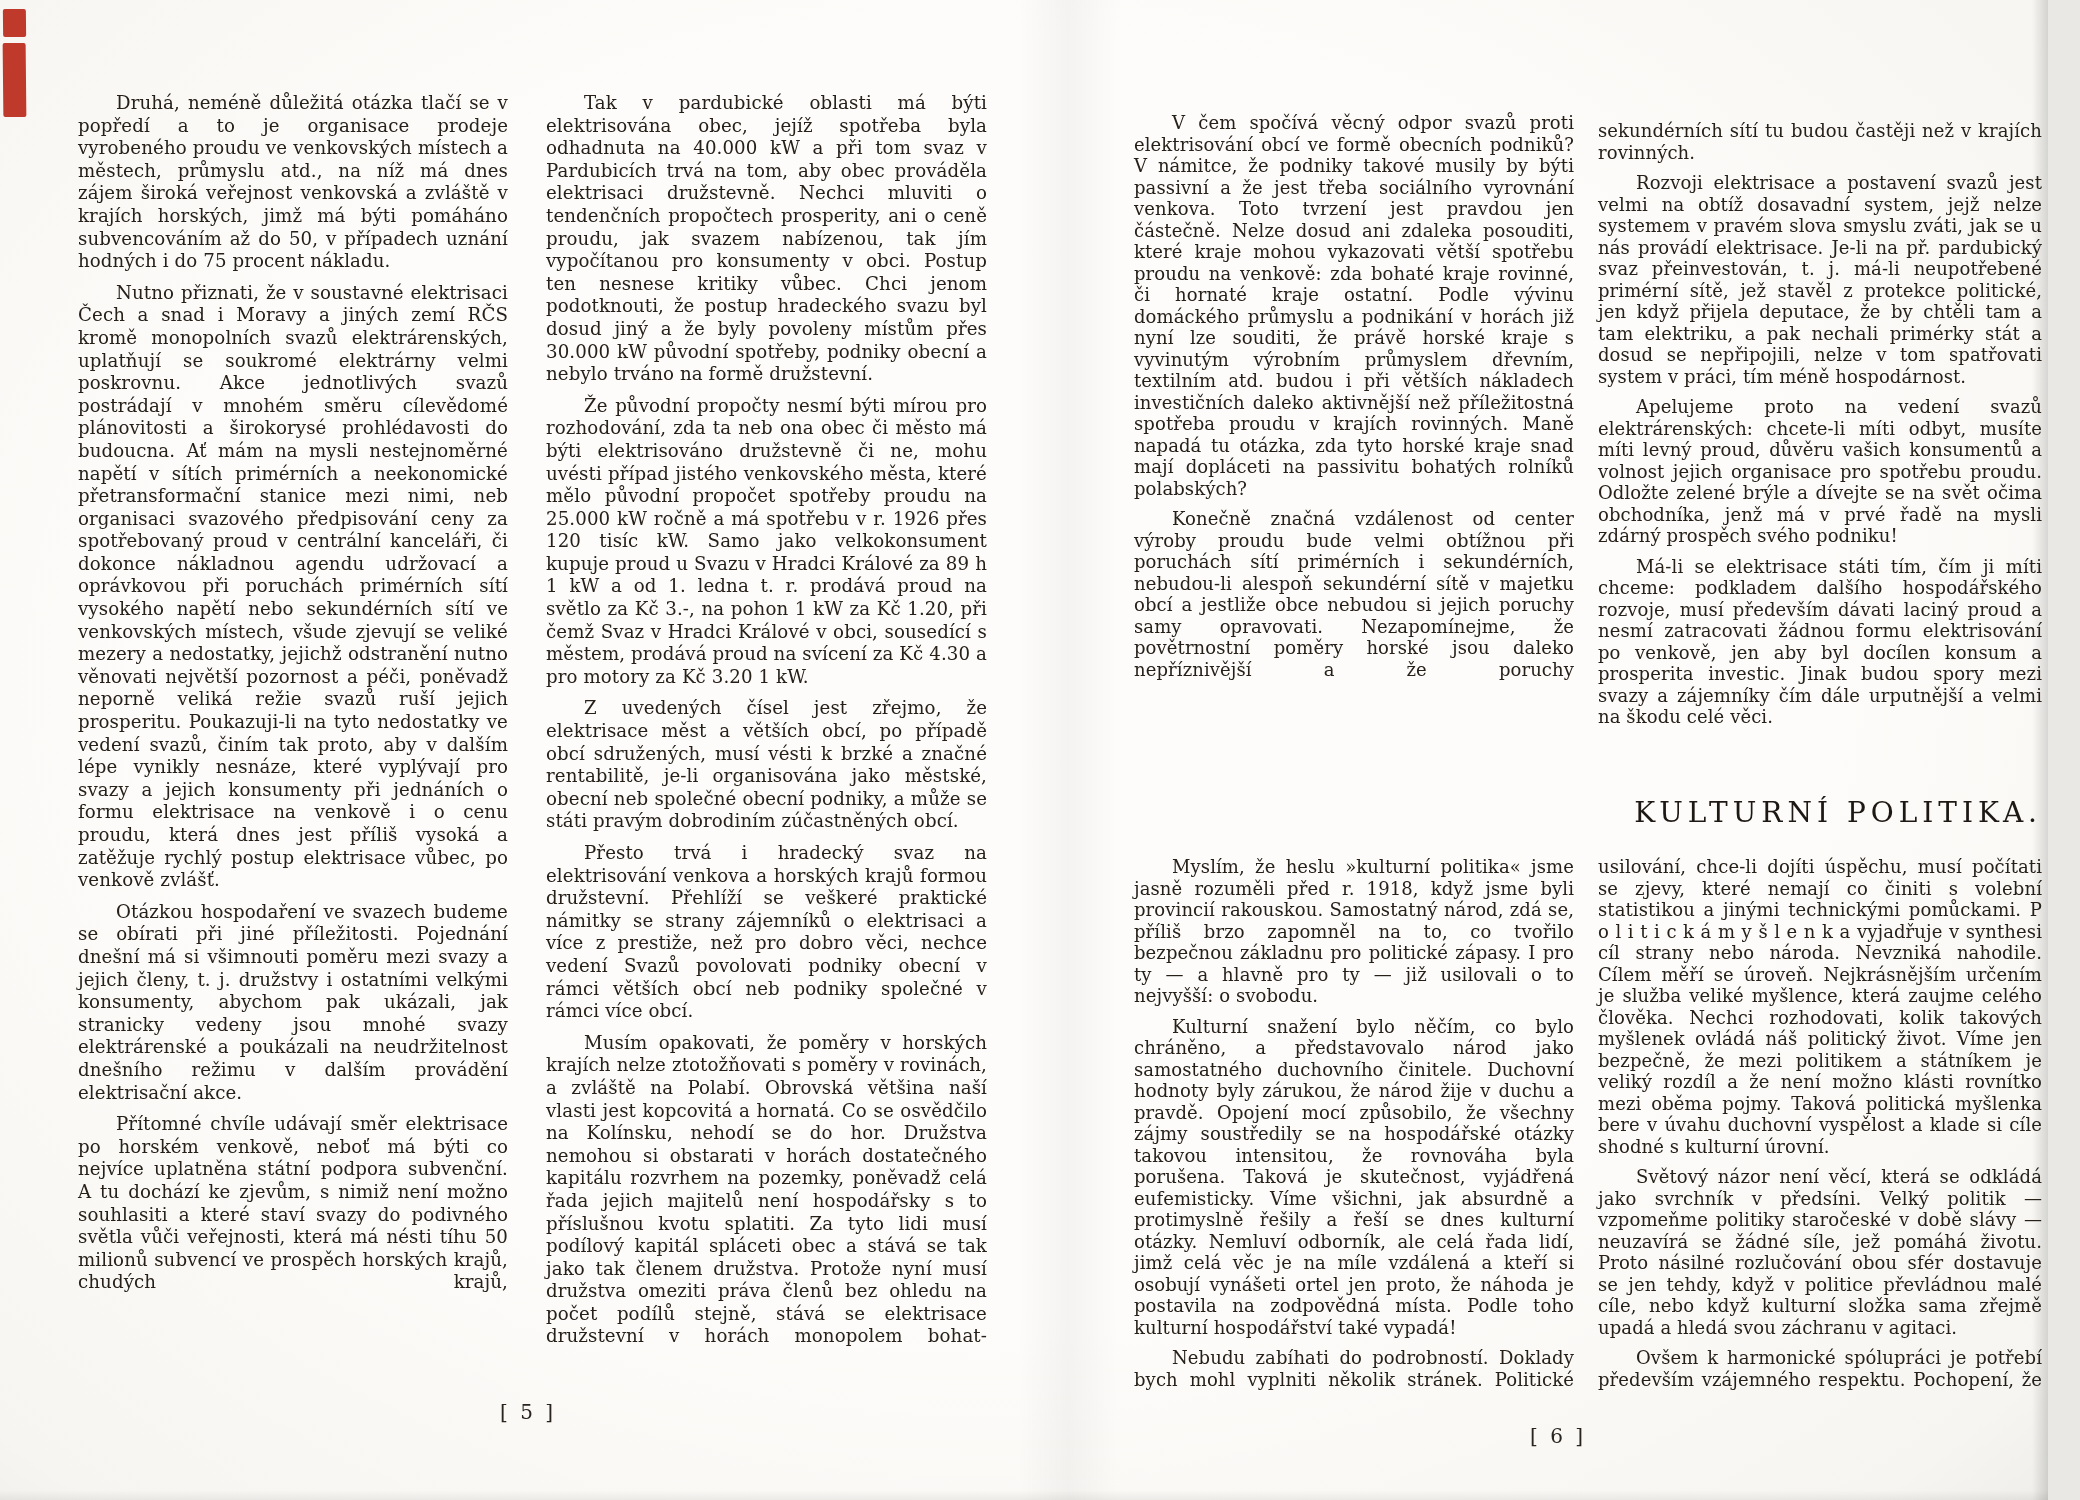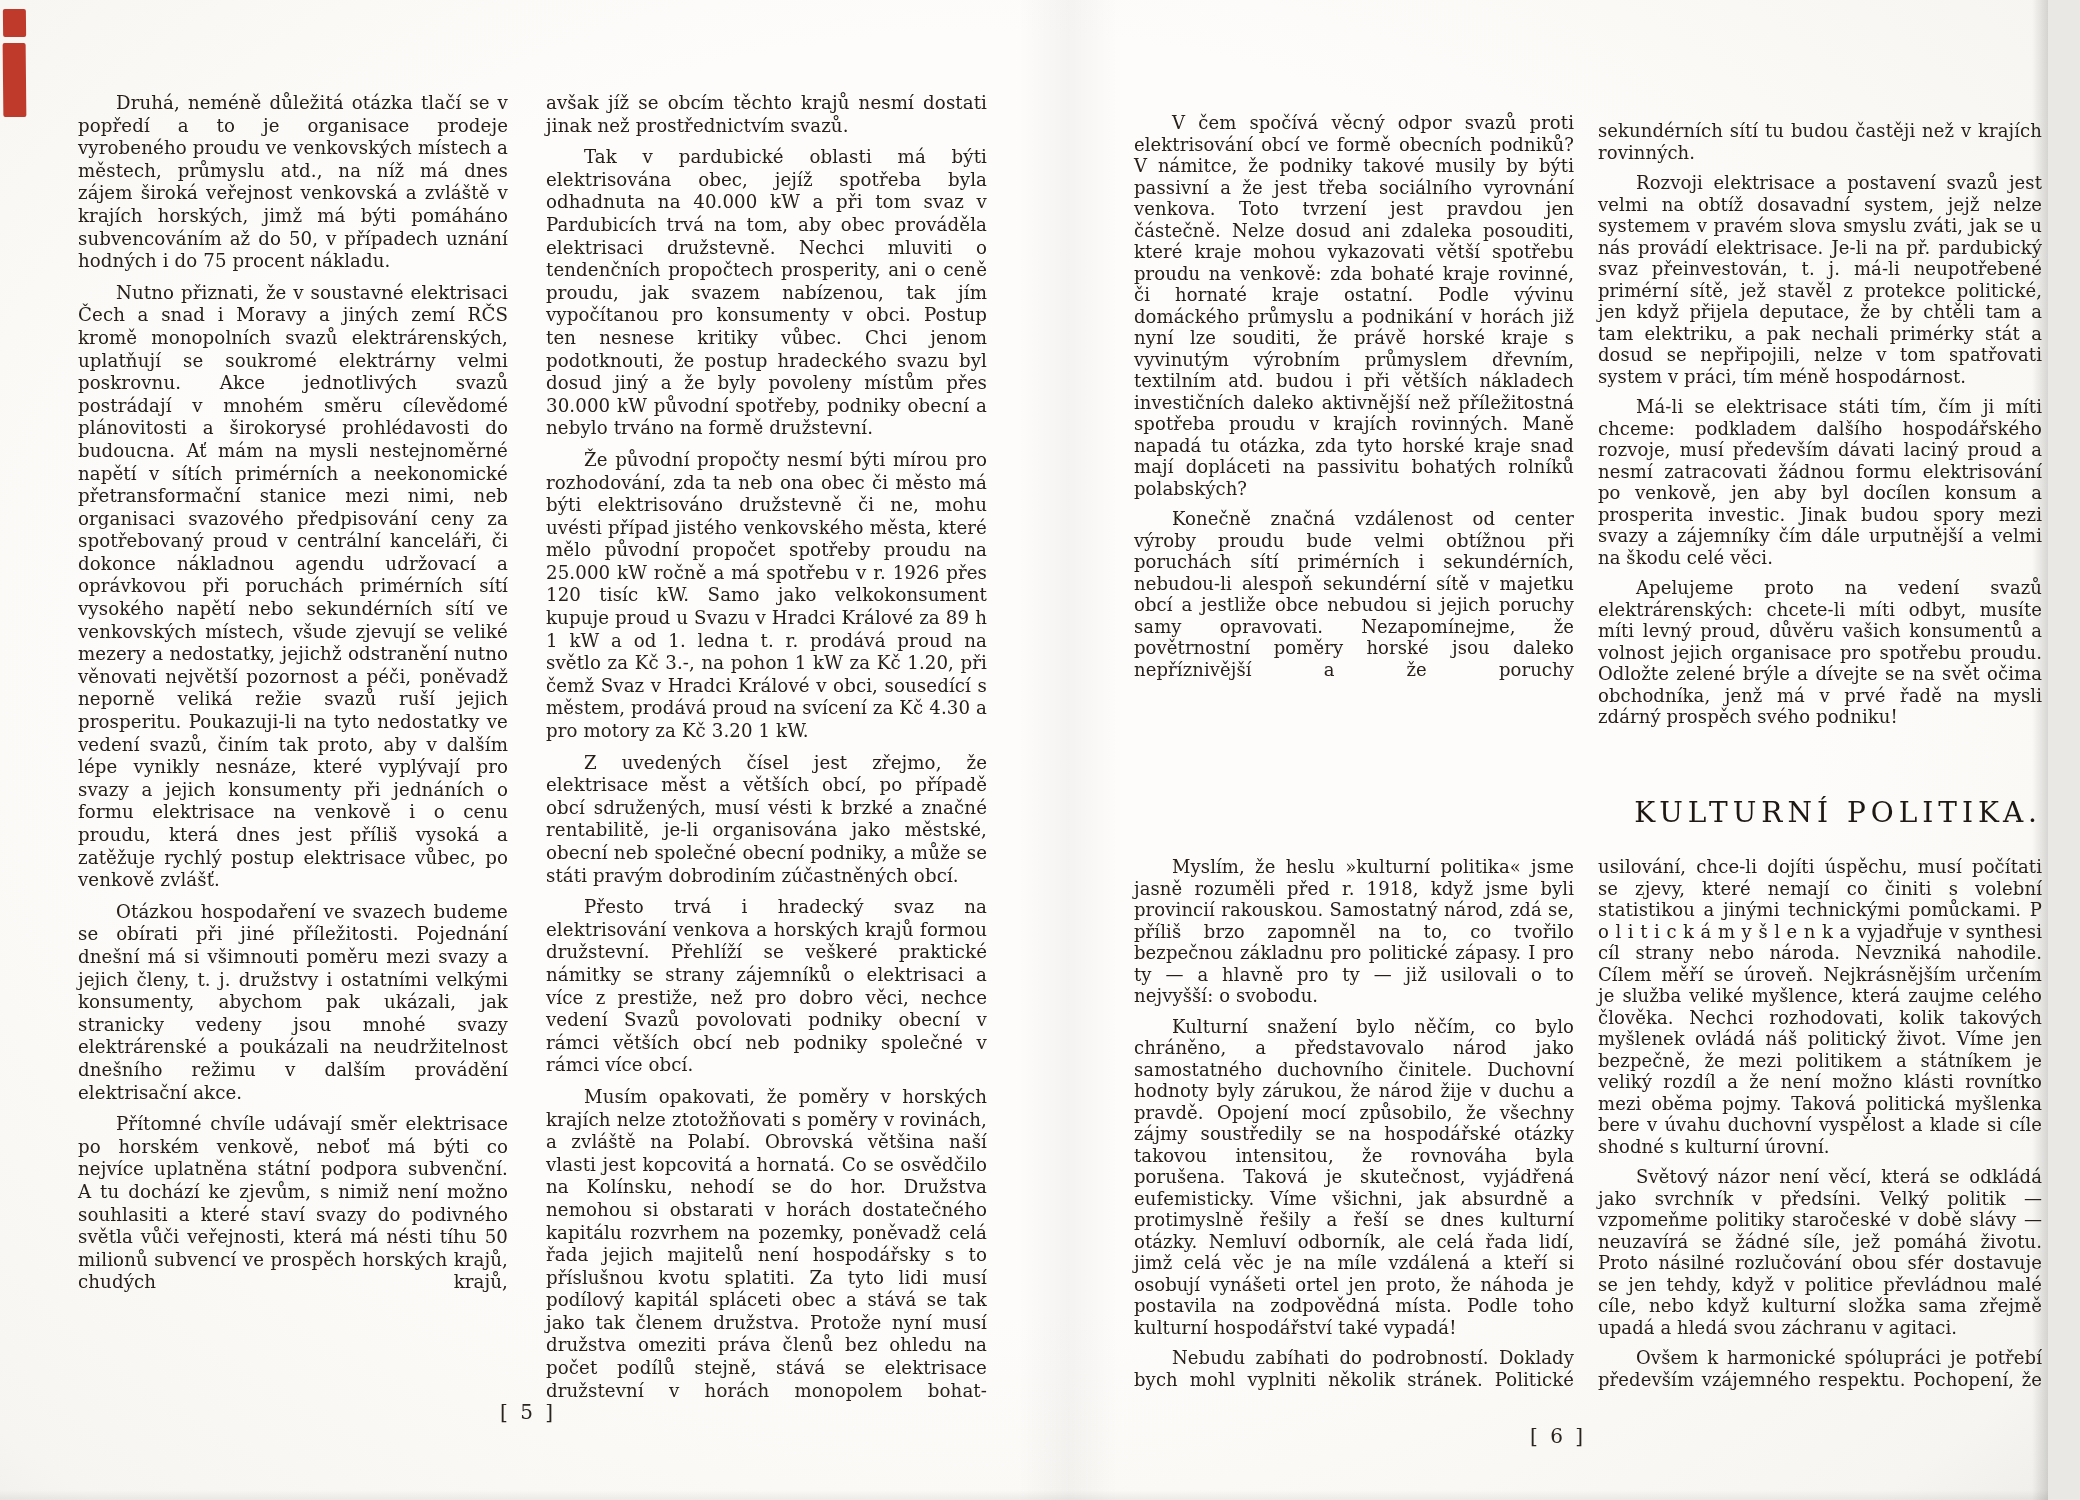--- a/index.html
+++ b/index.html
@@ -100,38 +100,37 @@
   <div class="edge-right"></div>
   <div class="edge-bottom"></div>
 
   <div id="col1" class="col col-left">
       <p class="indent">Druhá, neméně důležitá otázka tlačí se v popředí a to je organisace prodeje vyrobeného proudu ve venkovských místech a městech, průmyslu atd., na níž má dnes zájem široká veřejnost venkovská a zvláště v krajích horských, jimž má býti pomáháno subvencováním až do 50, v případech uznání hodných i do 75 procent nákladu.</p>
       <p class="indent">Nutno přiznati, že v soustavné elektrisaci Čech a snad i Moravy a jiných zemí RČS kromě monopolních svazů elektrárenských, uplatňují se soukromé elektrárny velmi poskrovnu. Akce jednotlivých svazů postrádají v mnohém směru cílevědomé plánovitosti a širokorysé prohlédavosti do budoucna. Ať mám na mysli nestejnoměrné napětí v sítích primérních a neekonomické přetransformační stanice mezi nimi, neb organisaci svazového předpisování ceny za spotřebovaný proud v centrální kanceláři, či dokonce nákladnou agendu udržovací a oprávkovou při poruchách primérních sítí vysokého napětí nebo sekundérních sítí ve venkovských místech, všude zjevují se veliké mezery a nedostatky, jejichž odstranění nutno věnovati největší pozornost a péči, poněvadž neporně veliká režie svazů ruší jejich prosperitu. Poukazuji-li na tyto nedostatky ve vedení svazů, činím tak proto, aby v dalším lépe vynikly nesnáze, které vyplývají pro svazy a jejich konsumenty při jednáních o formu elektrisace na venkově i o cenu proudu, která dnes jest příliš vysoká a zatěžuje rychlý postup elektrisace vůbec, po venkově zvlášť.</p>
       <p class="indent">Otázkou hospodaření ve svazech budeme se obírati při jiné příležitosti. Pojednání dnešní má si všimnouti poměru mezi svazy a jejich členy, t. j. družstvy i ostatními velkými konsumenty, abychom pak ukázali, jak stranicky vedeny jsou mnohé svazy elektrárenské a poukázali na neudržitelnost dnešního režimu v dalším provádění elektrisační akce.</p>
       <p class="indent flush">Přítomné chvíle udávají směr elektrisace po horském venkově, neboť má býti co nejvíce uplatněna státní podpora subvenční. A tu dochází ke zjevům, s nimiž není možno souhlasiti a které staví svazy do podivného světla vůči veřejnosti, která má nésti tíhu 50 milionů subvencí ve prospěch horských krajů, chudých krajů,</p>
     </div>
   <div id="col2" class="col col-left">
-      <p class="">avšak jíž se obcím těchto krajů nesmí dostati jinak než prostřednictvím svazů.</p>
       <p class="indent">Tak v pardubické oblasti má býti elektrisována obec, jejíž spotřeba byla odhadnuta na 40.000 kW a při tom svaz v Pardubicích trvá na tom, aby obec prováděla elektrisaci družstevně. Nechci mluviti o tendenčních propočtech prosperity, ani o ceně proudu, jak svazem nabízenou, tak jím vypočítanou pro konsumenty v obci. Postup ten nesnese kritiky vůbec. Chci jenom podotknouti, že postup hradeckého svazu byl dosud jiný a že byly povoleny místům přes 30.000 kW původní spotřeby, podniky obecní a nebylo trváno na formě družstevní.</p>
       <p class="indent">Že původní propočty nesmí býti mírou pro rozhodování, zda ta neb ona obec či město má býti elektrisováno družstevně či ne, mohu uvésti případ jistého venkovského města, které mělo původní propočet spotřeby proudu na 25.000 kW ročně a má spotřebu v r. 1926 přes 120 tisíc kW. Samo jako velkokonsument kupuje proud u Svazu v Hradci Králové za 89 h 1 kW a od 1. ledna t. r. prodává proud na světlo za Kč 3.-, na pohon 1 kW za Kč 1.20, při čemž Svaz v Hradci Králové v obci, sousedící s městem, prodává proud na svícení za Kč 4.30 a pro motory za Kč 3.20 1 kW.</p>
       <p class="indent">Z uvedených čísel jest zřejmo, že elektrisace měst a větších obcí, po případě obcí sdružených, musí vésti k brzké a značné rentabilitě, je-li organisována jako městské, obecní neb společné obecní podniky, a může se státi pravým dobrodiním zúčastněných obcí.</p>
       <p class="indent">Přesto trvá i hradecký svaz na elektrisování venkova a horských krajů formou družstevní. Přehlíží se veškeré praktické námitky se strany zájemníků o elektrisaci a více z prestiže, než pro dobro věci, nechce vedení Svazů povolovati podniky obecní v rámci větších obcí neb podniky společné v rámci více obcí.</p>
       <p class="indent flush">Musím opakovati, že poměry v horských krajích nelze ztotožňovati s poměry v rovinách, a zvláště na Polabí. Obrovská většina naší vlasti jest kopcovitá a hornatá. Co se osvědčilo na Kolínsku, nehodí se do hor. Družstva nemohou si obstarati v horách dostatečného kapitálu rozvrhem na pozemky, poněvadž celá řada jejich majitelů není hospodářsky s to příslušnou kvotu splatiti. Za tyto lidi musí podílový kapitál spláceti obec a stává se tak jako tak členem družstva. Protože nyní musí družstva omeziti práva členů bez ohledu na počet podílů stejně, stává se elektrisace družstevní v horách monopolem bohat-</p>
     </div>
   <div id="pagenum-left" class="pagenum">[ 5 ]</div>
 
   <div id="col3-top" class="col col-right">
       <p class="indent">V čem spočívá věcný odpor svazů proti elektrisování obcí ve formě obecních podniků? V námitce, že podniky takové musily by býti passivní a že jest třeba sociálního vyrovnání venkova. Toto tvrzení jest pravdou jen částečně. Nelze dosud ani zdaleka posouditi, které kraje mohou vykazovati větší spotřebu proudu na venkově: zda bohaté kraje rovinné, či hornaté kraje ostatní. Podle vývinu domáckého průmyslu a podnikání v horách již nyní lze souditi, že právě horské kraje s vyvinutým výrobním průmyslem dřevním, textilním atd. budou i při větších nákladech investičních daleko aktivnější než příležitostná spotřeba proudu v krajích rovinných. Maně napadá tu otázka, zda tyto horské kraje snad mají dopláceti na passivitu bohatých rolníků polabských?</p>
       <p class="indent flush">Konečně značná vzdálenost od center výroby proudu bude velmi obtížnou při poruchách sítí primérních i sekundérních, nebudou-li alespoň sekundérní sítě v majetku obcí a jestliže obce nebudou si jejich poruchy samy opravovati. Nezapomínejme, že povětrnostní poměry horské jsou daleko nepříznivější a že poruchy</p>
     </div>
   <div id="col4-top" class="col col-right">
       <p class="">sekundérních sítí tu budou častěji než v krajích rovinných.</p>
       <p class="indent">Rozvoji elektrisace a postavení svazů jest velmi na obtíž dosavadní system, jejž nelze systemem v pravém slova smyslu zváti, jak se u nás provádí elektrisace. Je-li na př. pardubický svaz přeinvestován, t. j. má-li neupotřebené primérní sítě, jež stavěl z protekce politické, jen když přijela deputace, že by chtěli tam a tam elektriku, a pak nechali primérky stát a dosud se nepřipojili, nelze v tom spatřovati system v práci, tím méně hospodárnost.</p>
+      <p class="indent">Apelujeme proto na vedení svazů elektrárenských: chcete-li míti odbyt, musíte míti levný proud, důvěru vašich konsumentů a volnost jejich organisace pro spotřebu proudu. Odložte zelené brýle a dívejte se na svět očima obchodníka, jenž má v prvé řadě na mysli zdárný prospěch svého podniku!</p>
       <p class="indent">Má-li se elektrisace státi tím, čím ji míti chceme: podkladem dalšího hospodářského rozvoje, musí především dávati laciný proud a nesmí zatracovati žádnou formu elektrisování po venkově, jen aby byl docílen konsum a prosperita investic. Jinak budou spory mezi svazy a zájemníky čím dále urputnější a velmi na škodu celé věci.</p>
-      <p class="indent">Apelujeme proto na vedení svazů elektrárenských: chcete-li míti odbyt, musíte míti levný proud, důvěru vašich konsumentů a volnost jejich organisace pro spotřebu proudu. Odložte zelené brýle a dívejte se na svět očima obchodníka, jenž má v prvé řadě na mysli zdárný prospěch svého podniku!</p>
     </div>
 
   <h1 class="heading">KULTURNÍ POLITIKA.</h1>
 
   <div id="col3-bottom" class="col col-right">
       <p class="indent">Myslím, že heslu »kulturní politika« jsme jasně rozuměli před r. 1918, když jsme byli provincií rakouskou. Samostatný národ, zdá se, příliš brzo zapomněl na to, co tvořilo bezpečnou základnu pro politické zápasy. I pro ty — a hlavně pro ty — již usilovali o to nejvyšší: o svobodu.</p>
       <p class="indent">Kulturní snažení bylo něčím, co bylo chráněno, a představovalo národ jako samostatného duchovního činitele. Duchovní hodnoty byly zárukou, že národ žije v duchu a pravdě. Opojení mocí způsobilo, že všechny zájmy soustředily se na hospodářské otázky takovou intensitou, že rovnováha byla porušena. Taková je skutečnost, vyjádřená eufemisticky. Víme všichni, jak absurdně a protimyslně řešily a řeší se dnes kulturní otázky. Nemluví odborník, ale celá řada lidí, jimž celá věc je na míle vzdálená a kteří si osobují vynášeti ortel jen proto, že náhoda je postavila na zodpovědná místa. Podle toho kulturní hospodářství také vypadá!</p>
       <p class="indent flush">Nebudu zabíhati do podrobností. Doklady bych mohl vyplniti několik stránek. Politické</p>
     </div>
   <div id="col4-bottom" class="col col-right">

